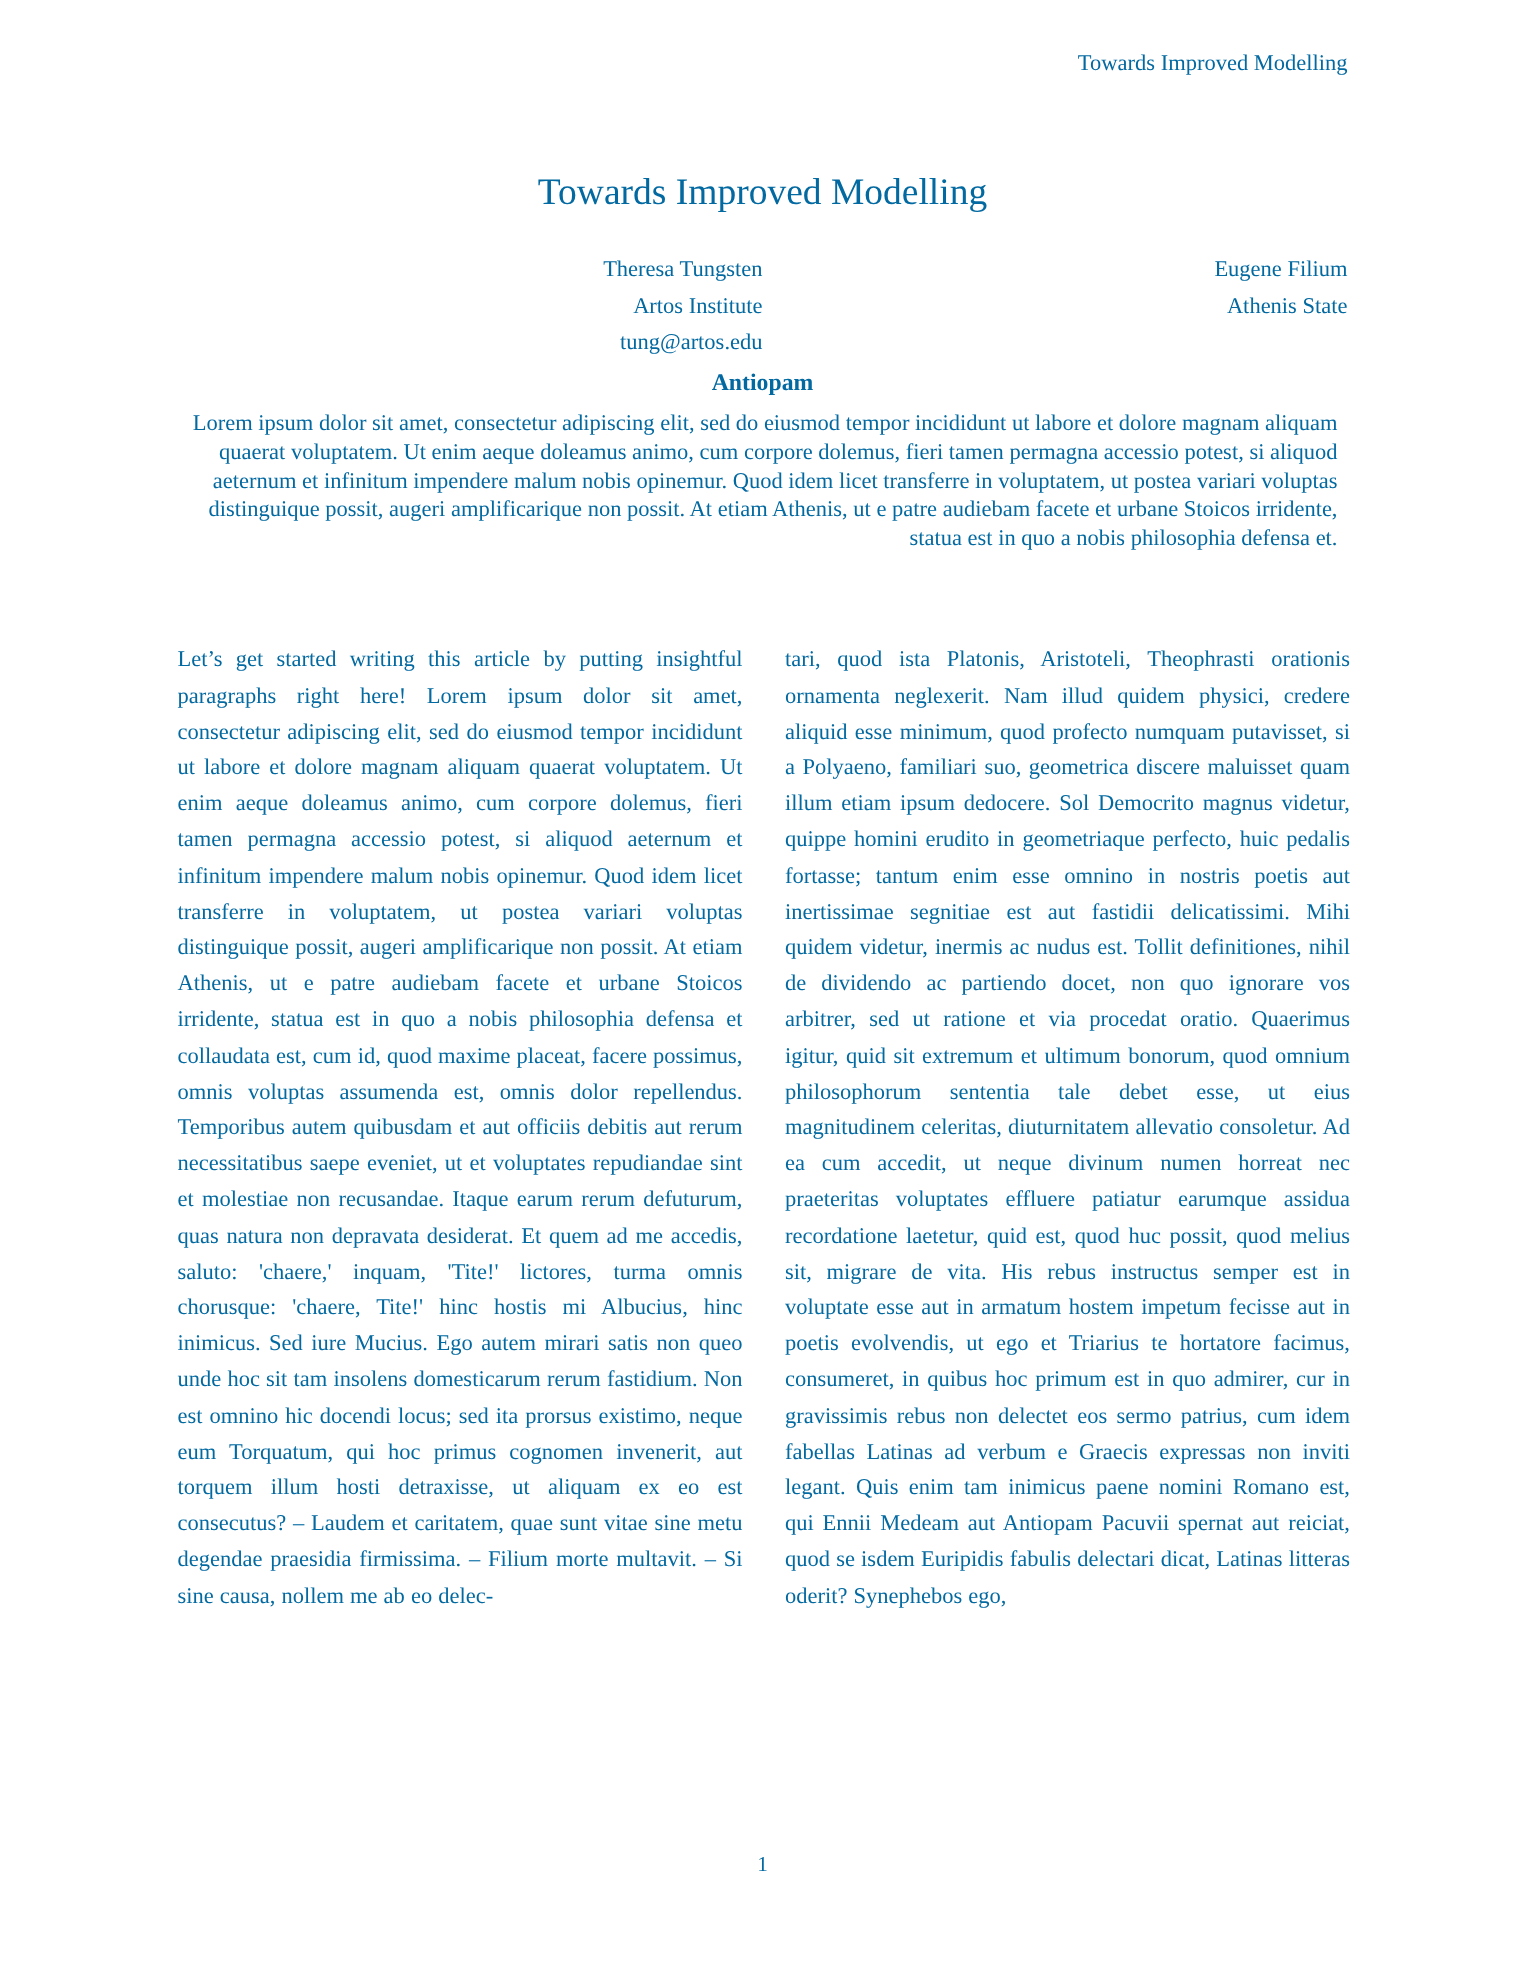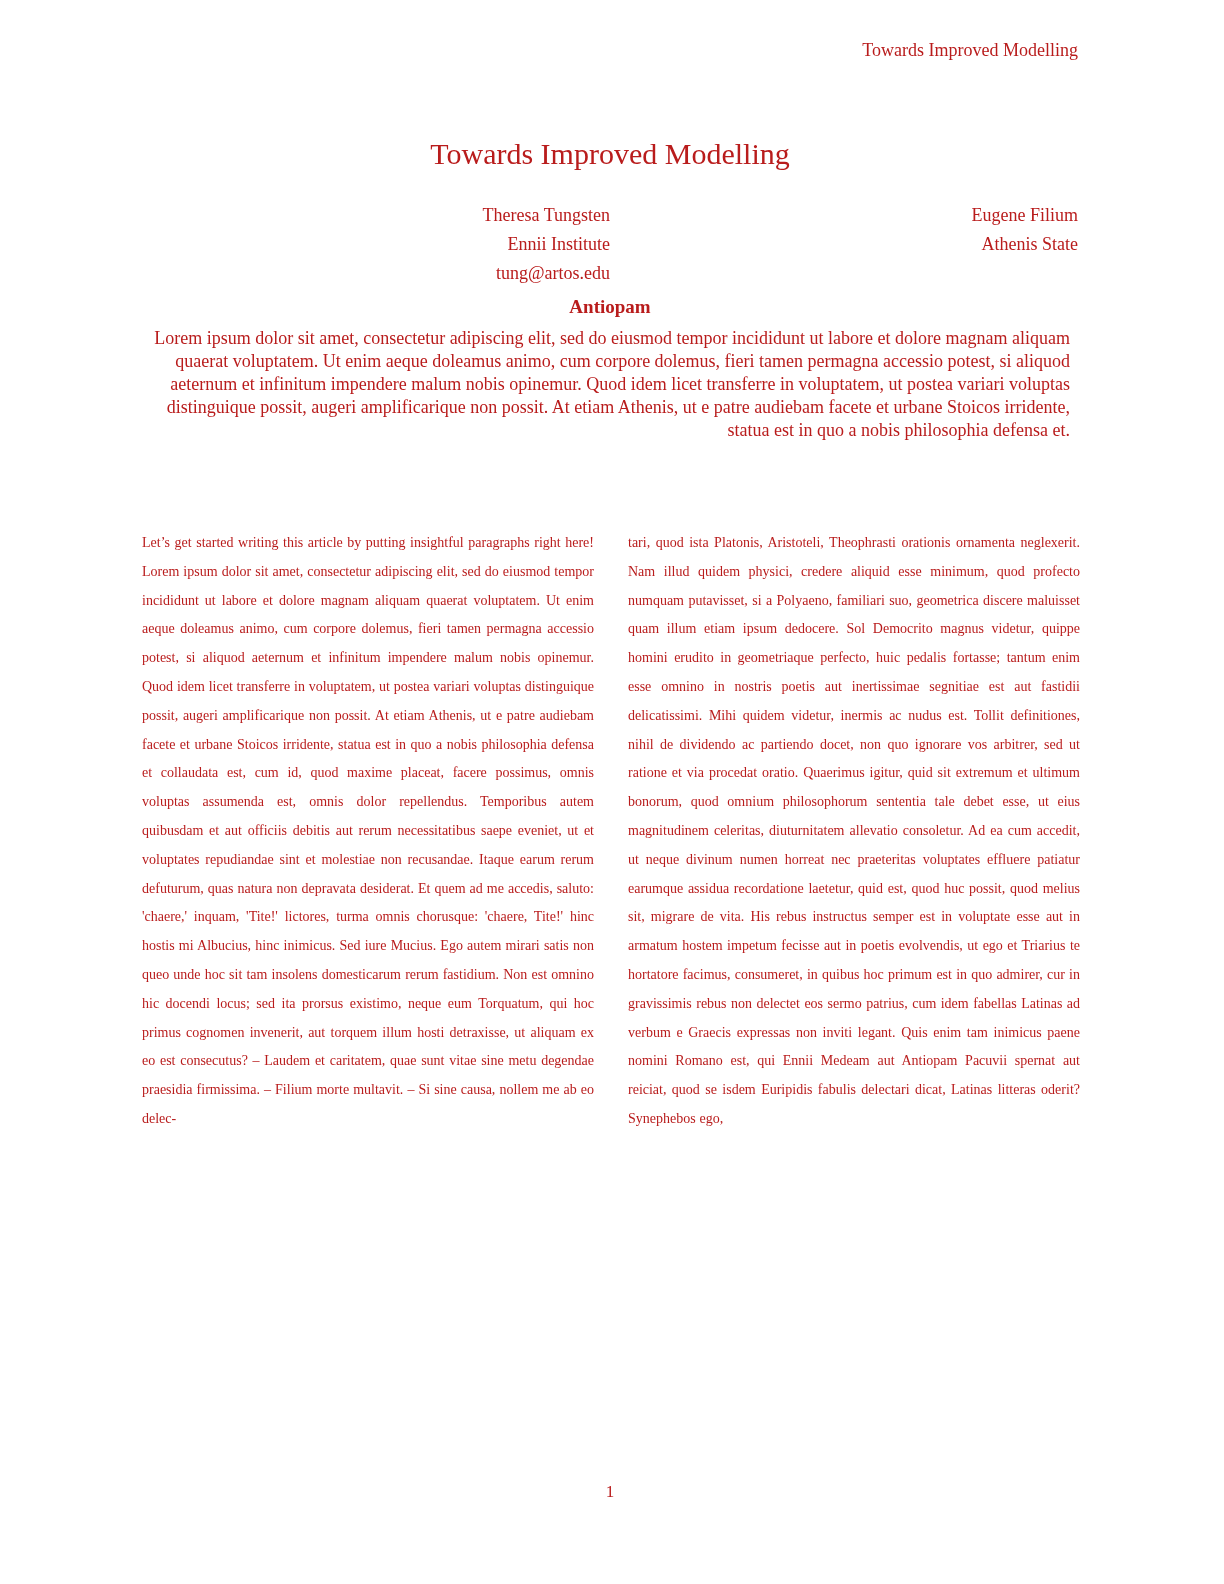--- a/index.html
+++ b/index.html
@@ -5,21 +5,21 @@
   html, body {
     margin: 0;
     padding: 0;
     background: #ffffff;
   }
   .page {
     position: relative;
     width: 1224px;
     height: 1584px;
     background: #ffffff;
-    color: #b91c1c;
+    color: #0369a1;
     font-family: "Liberation Serif", "DejaVu Serif", serif;
     overflow: hidden;
   }
   .running-header {
     position: absolute;
     top: 38px;
     left: 142px;
     width: 936px;
     text-align: right;
     font-size: 18px;
@@ -74,25 +74,24 @@
     top: 513px;
     left: 142px;
     width: 938px;
     display: flex;
     flex-direction: row;
     justify-content: space-between;
   }
   .column {
     width: 452px;
     text-align: justify;
-    font-size: 14px;
+    font-size: 18px;
     line-height: 28.8px;
     hyphens: manual;
     word-spacing: 0.02em;
-    margin-top: 16px;
   }
   .page-number {
     position: absolute;
     top: 1482px;
     left: 142px;
     width: 936px;
     text-align: center;
     font-size: 17px;
   }
 </style>
@@ -101,21 +100,21 @@
 
 <div class="page">
 
   <div class="running-header">Towards Improved Modelling</div>
 
   <h1 class="paper-title">Towards Improved Modelling</h1>
 
   <div class="authors">
     <div class="author-block">
       <div>Theresa Tungsten</div>
-      <div>Ennii Institute</div>
+      <div>Artos Institute</div>
       <div>tung@artos.edu</div>
     </div>
     <div class="author-block">
       <div>Eugene Filium</div>
       <div>Athenis State</div>
     </div>
   </div>
 
   <div class="abstract-heading">Antiopam</div>
 

